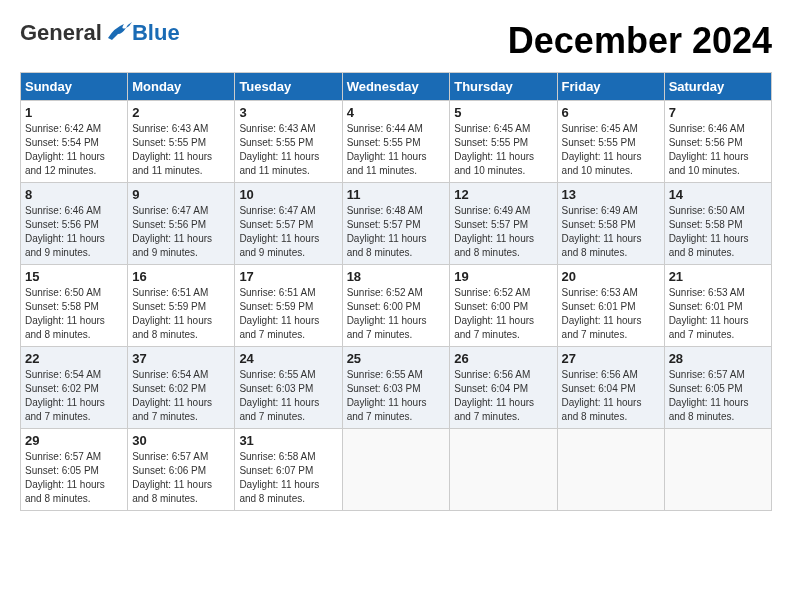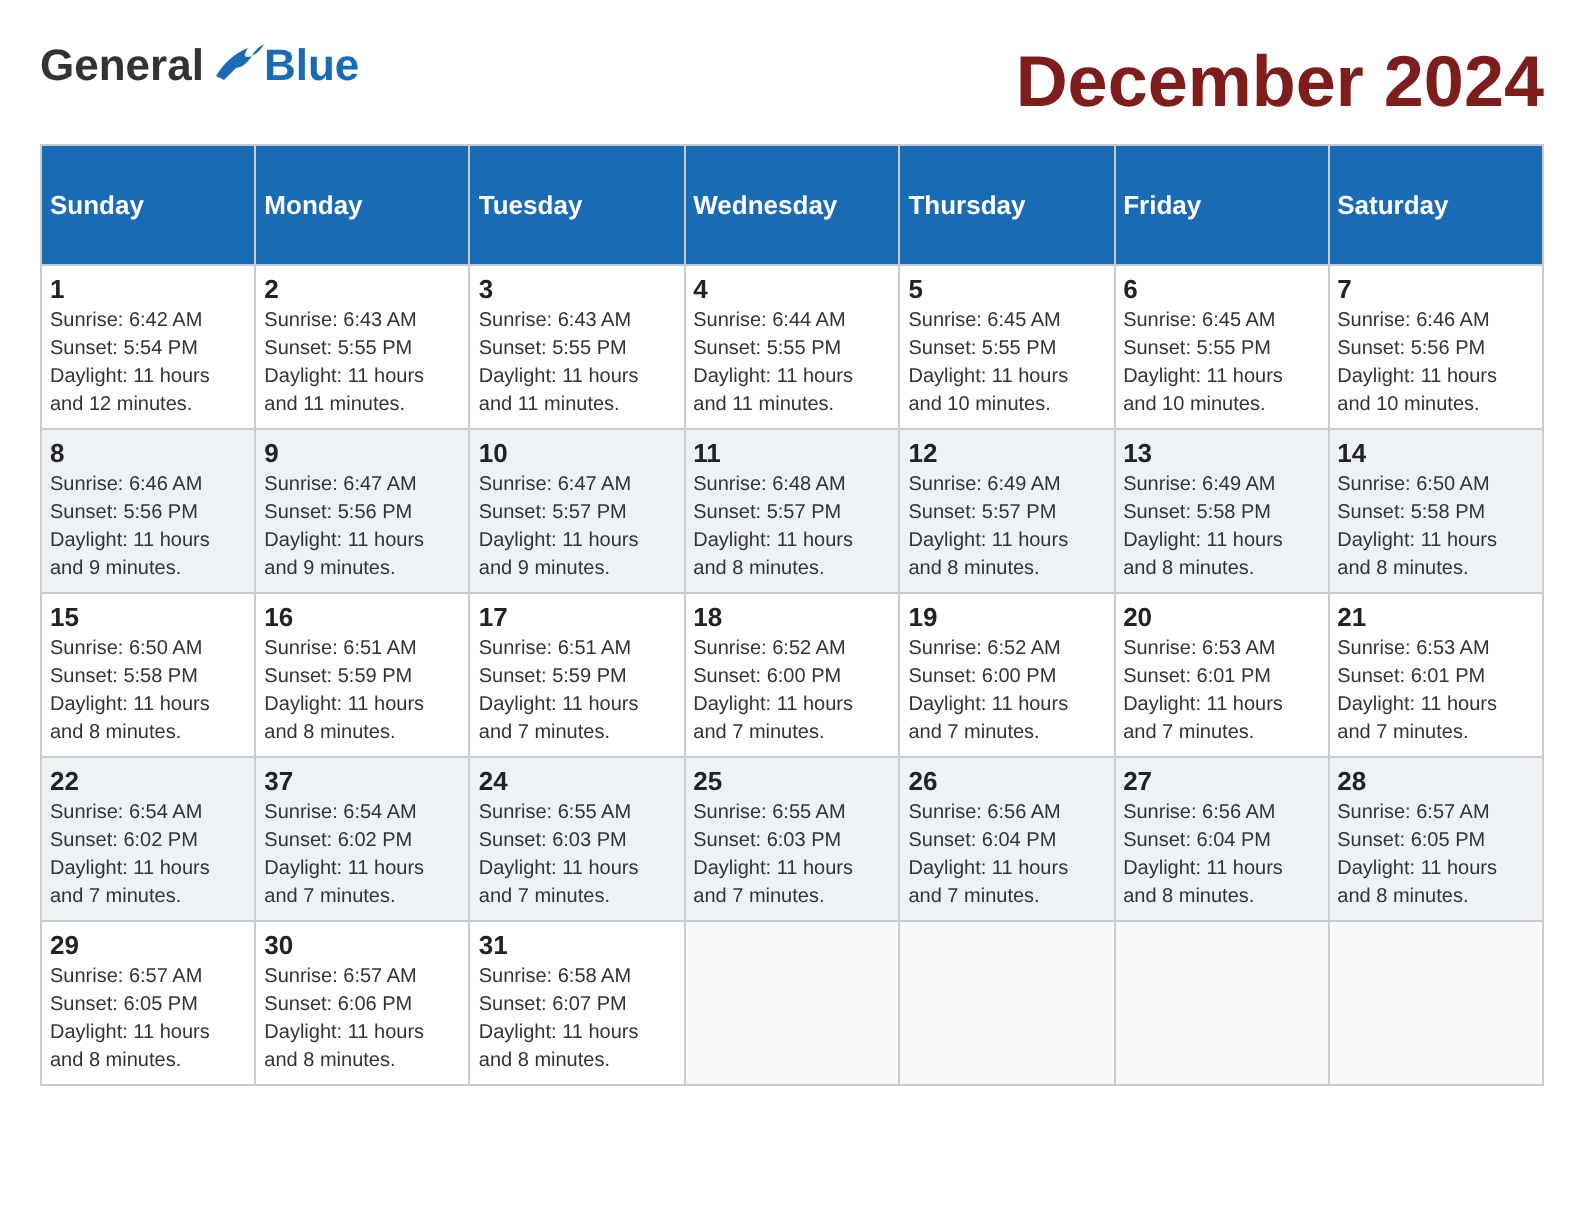--- a/index.html
+++ b/index.html
@@ -33,35 +33,35 @@
       width: 28px;
       height: 22px;
       margin-left: 2px;
     }
     .title-block {
       text-align: right;
     }
     .month-title {
       font-size: 36px;
       font-weight: bold;
-      color: #7f1d1d;
+      color: #000000;
     }
     .location {
       font-size: 18px;
       color: #555;
     }
     .calendar {
       width: 100%;
       border-collapse: collapse;
       font-size: 11px;
     }
     .calendar th {
       background: #1a6bb5;
       color: #fff;
-      padding: 22px 4px;
+      padding: 6px 4px;
       text-align: left;
       font-size: 13px;
       font-weight: bold;
       border: 1px solid #ccc;
     }
     .calendar td {
       border: 1px solid #ccc;
       vertical-align: top;
       padding: 4px;
       width: 108px;

